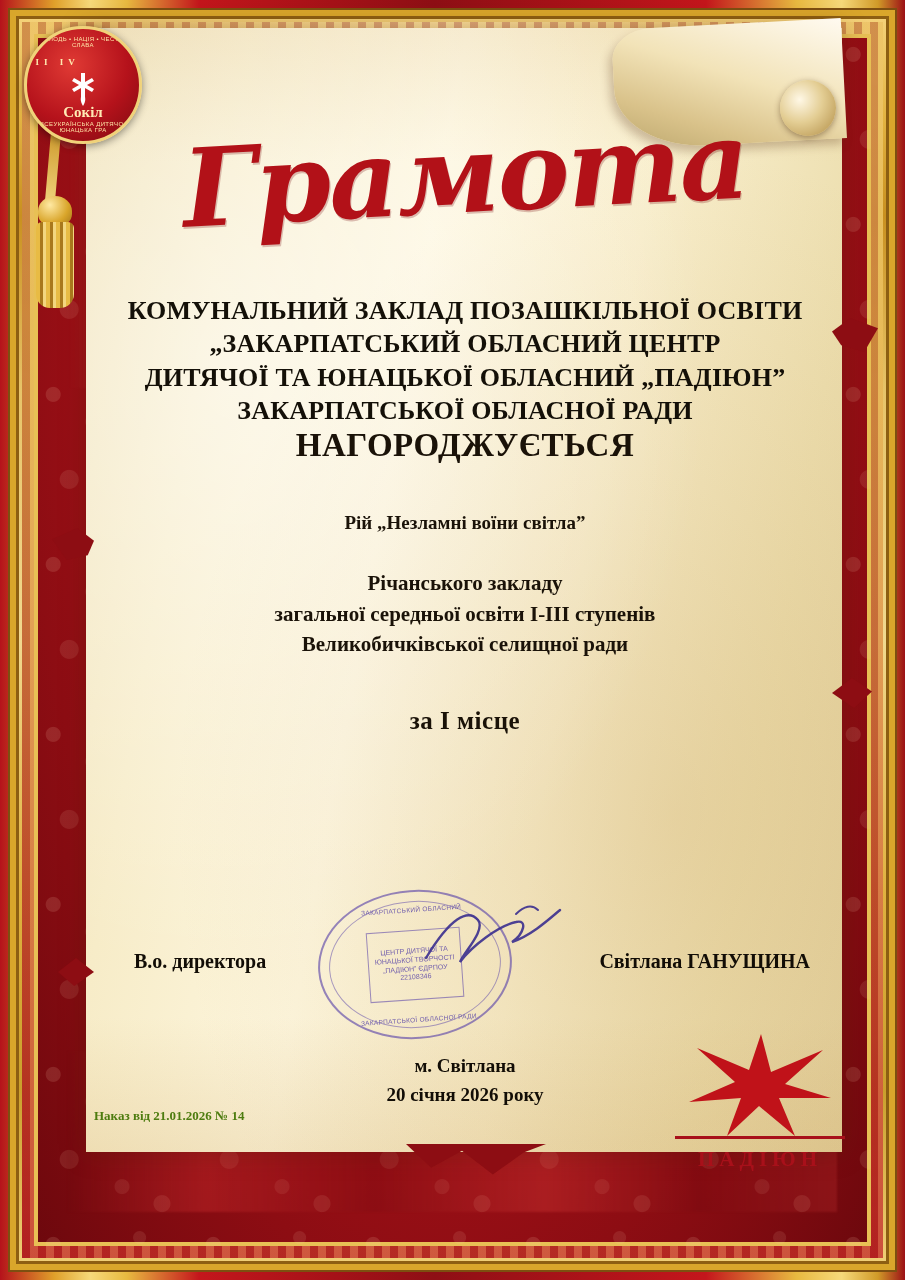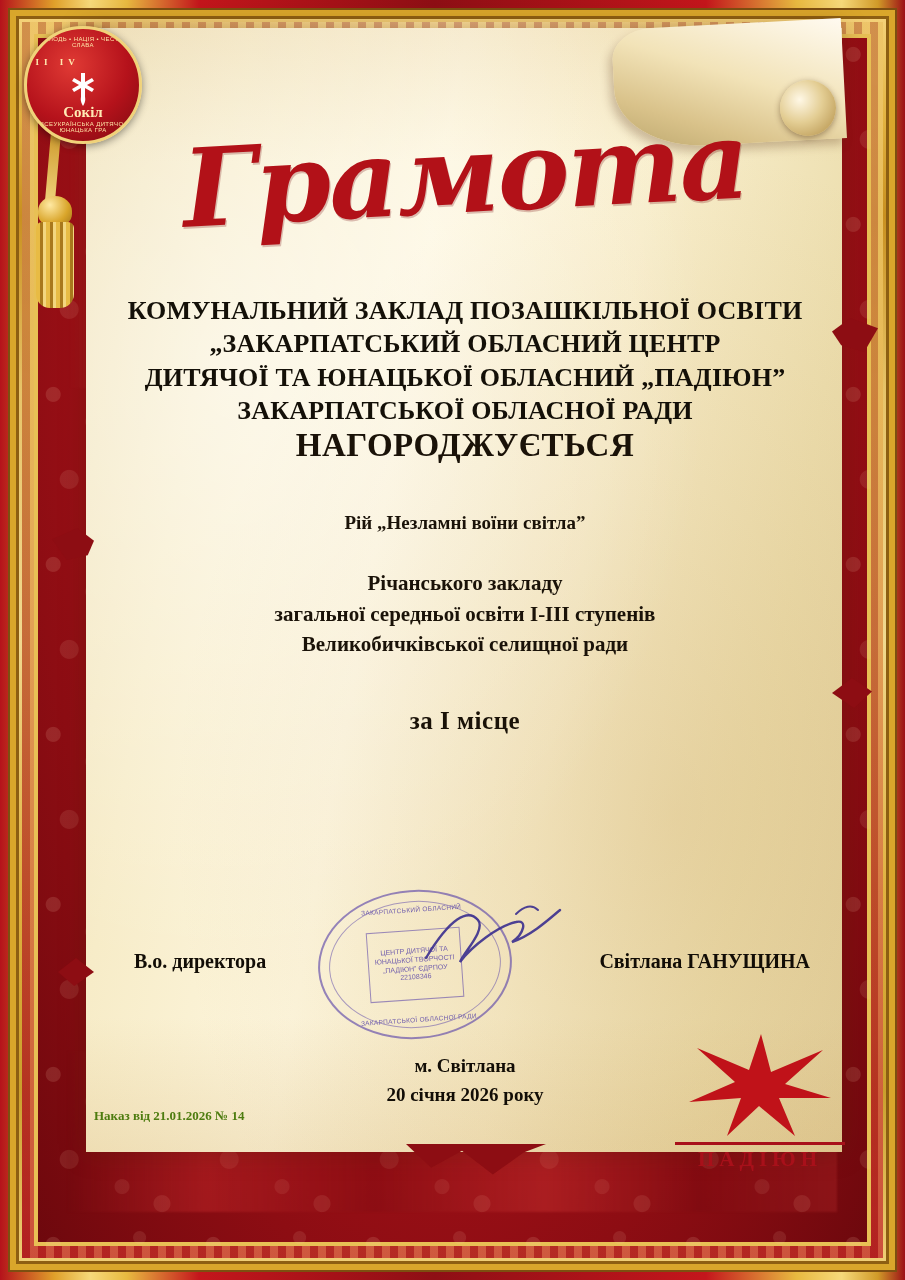--- a/index.html
+++ b/index.html
@@ -382,21 +382,21 @@
     position: absolute;
     left: 0; bottom: 0;
     width: 170px;
     text-align: center;
     font-family: "Liberation Serif", serif;
     font-weight: bold;
     font-size: 21px;
     letter-spacing: 5px;
     color: #a8101a;
     border-top: 3px solid #a8101a;
-    padding-top: 2px;
+    padding-top: 8px;
   }
 </style>
 </head>
 <body>
 
 <div class="page">
 
   <div class="frame-outer"></div>
   <div class="frame-gold"></div>
   <div class="frame-ornament"></div>

